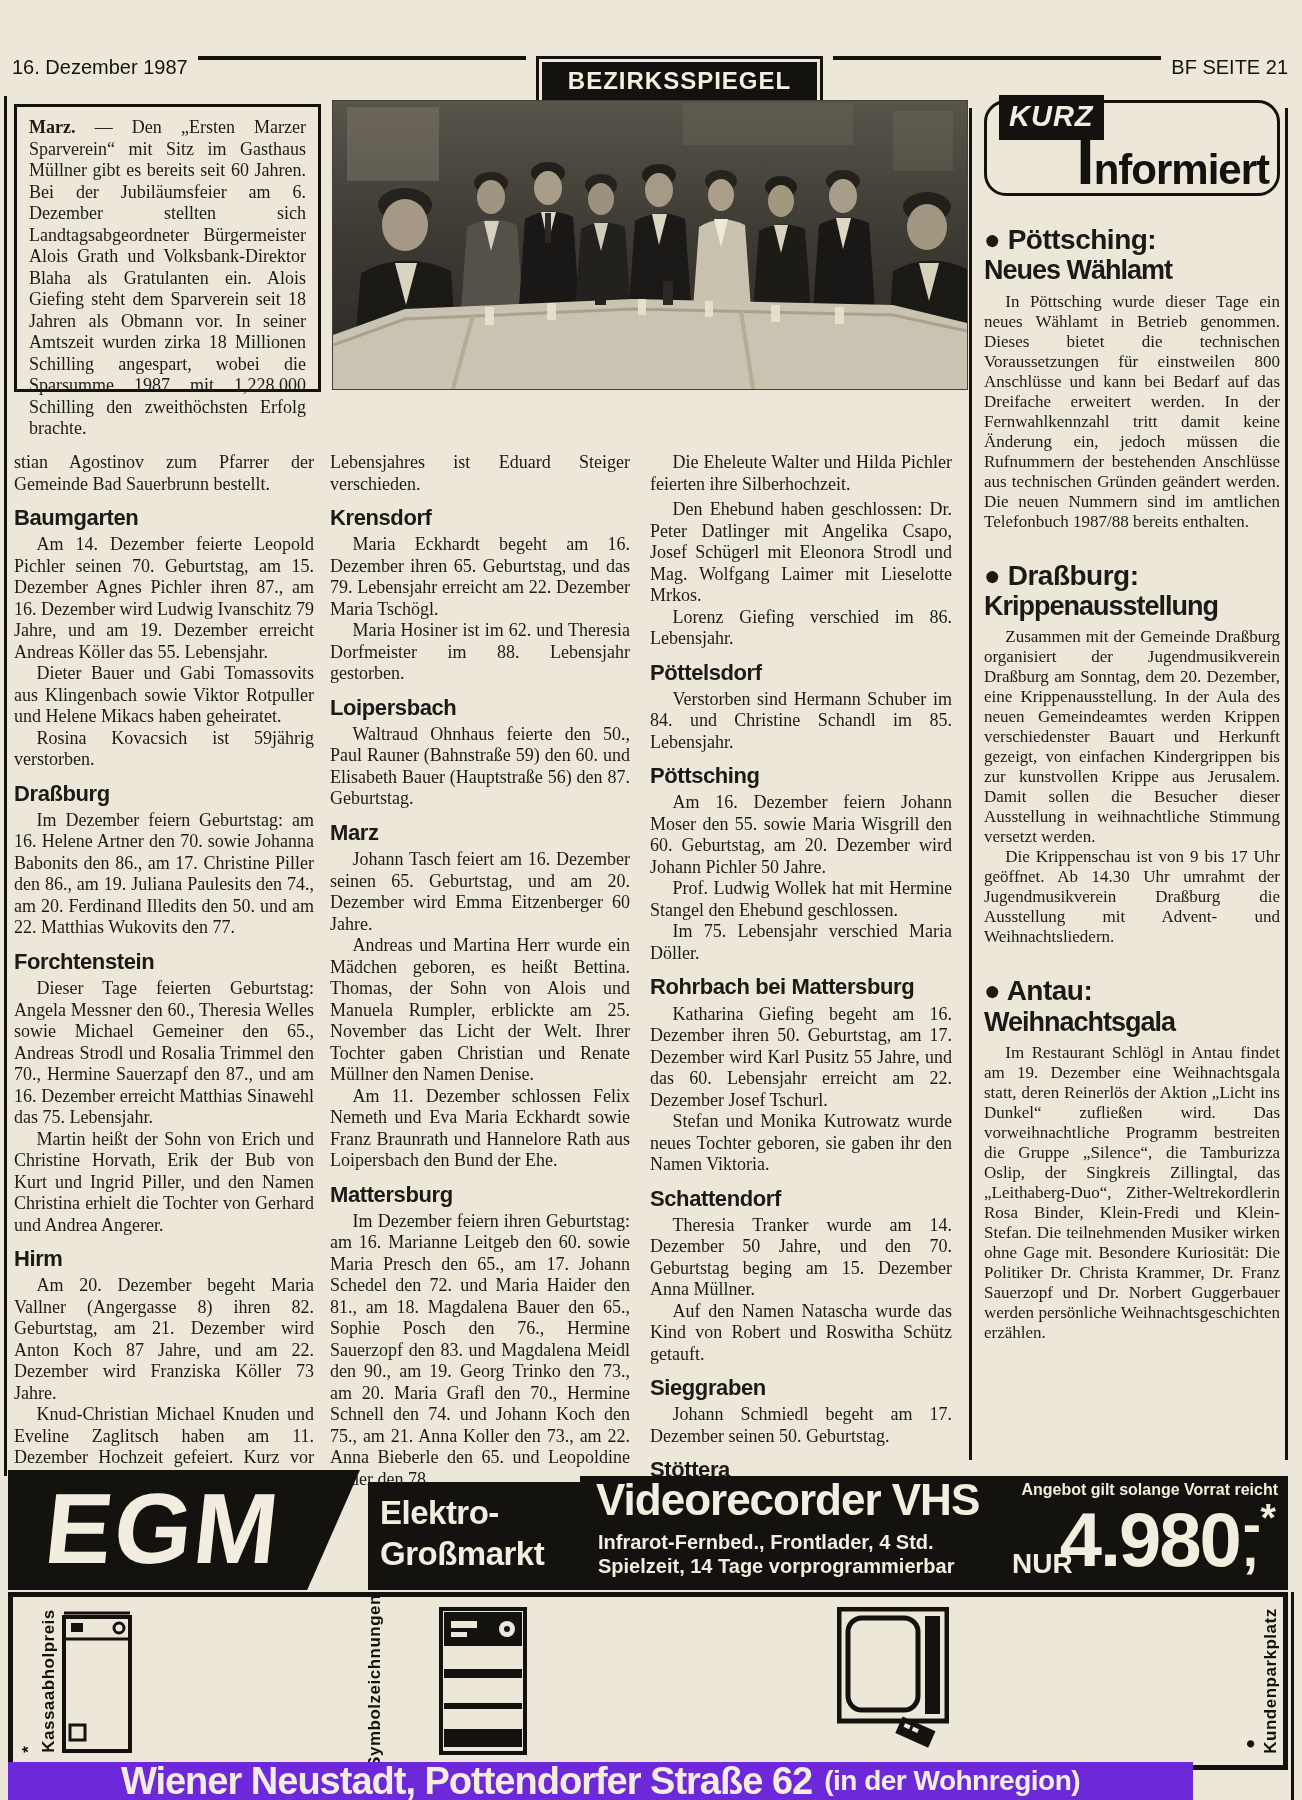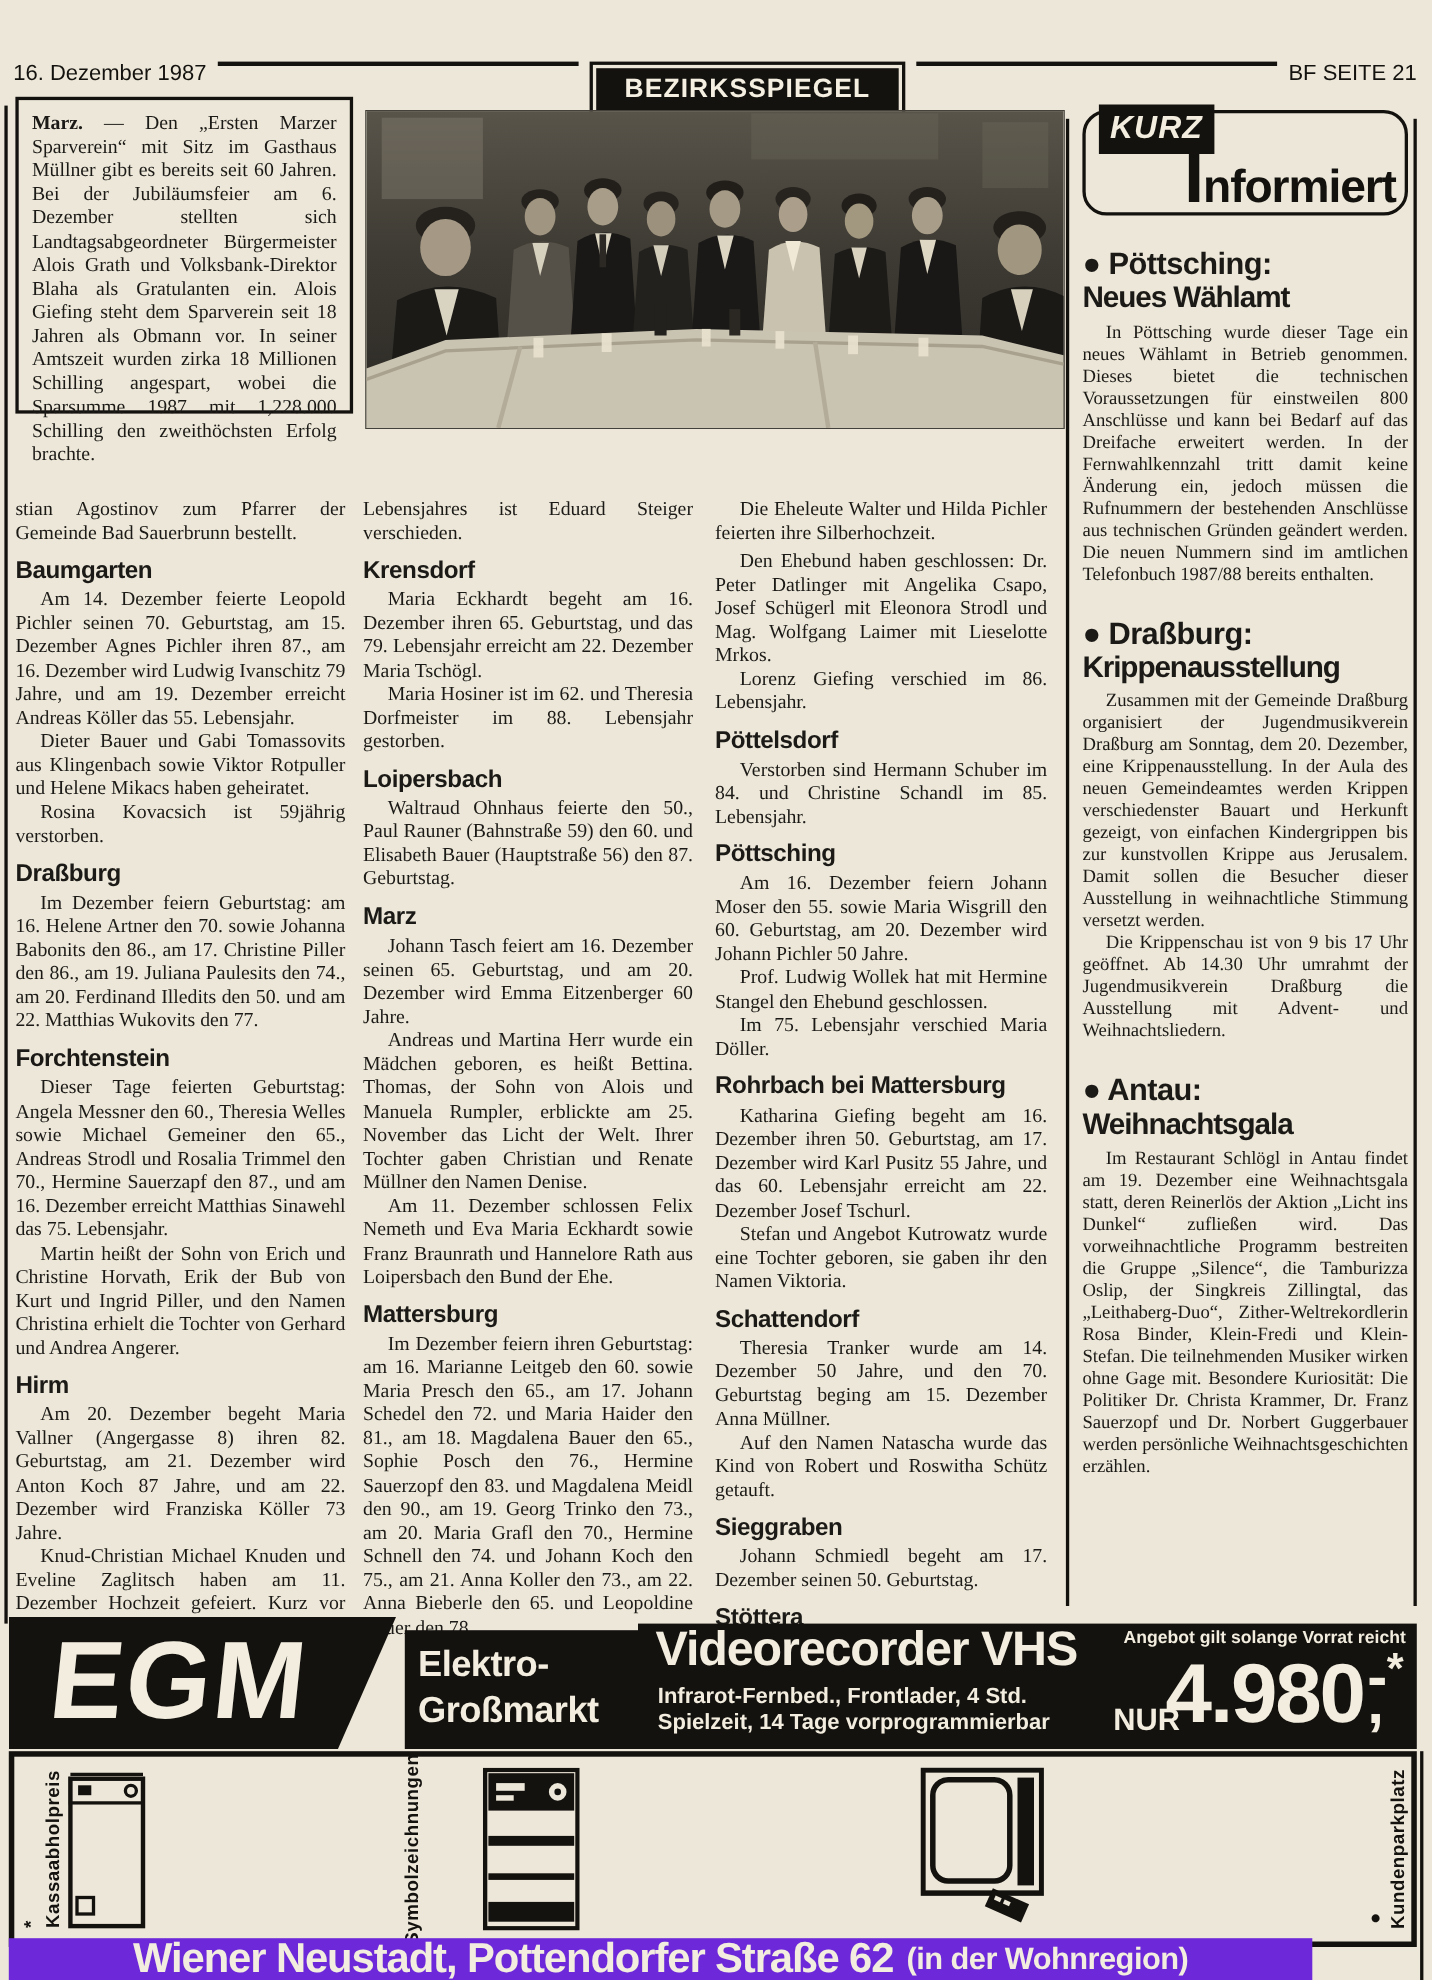--- a/index.html
+++ b/index.html
@@ -7,21 +7,21 @@
         color:#1c1a17;-webkit-font-smoothing:antialiased;}
   .rule{position:absolute;background:#14120f;}
   
   .header{position:absolute;left:12px;right:14px;top:56px;height:40px;display:flex;align-items:flex-start;
           font:20px "Liberation Sans",sans-serif;color:#14120f;}
   .hline{flex:1;height:4px;background:#14120f;margin:0 10px;}
   .masthead{border:3px solid #14120f;padding:3px;background:#ece7d8;}
   .masthead-inner{background:#14120f;color:#f4efe0;font:800 24px/1 "Liberation Sans",sans-serif;
                   padding:7px 26px;letter-spacing:1px;}
   
-  .lead{position:absolute;left:14px;top:88px;width:307px;height:288px;border:3px solid #14120f;
+  .lead{position:absolute;left:14px;top:104px;width:307px;height:288px;border:3px solid #14120f;
         padding:10px 12px;box-sizing:border-box;font:18px/21.5px "Liberation Serif",serif;
         text-align:justify;}
   .lead .dl{font-weight:700;}
   
   .photo{position:absolute;left:332px;top:100px;width:634px;height:288px;border:1px solid #44413a;}
   
   .kurz{position:absolute;left:984px;top:100px;width:296px;font:17px/20px "Liberation Serif",serif;}
   .kurz-box{border:3px solid #14120f;border-radius:22px;height:90px;position:relative;margin-bottom:10px;}
   .kurz-label{position:absolute;top:-8px;left:12px;background:#14120f;color:#f2edde;
               font:italic 800 29px/1 "Liberation Sans",sans-serif;padding:7px 10px 9px;letter-spacing:1px;}
@@ -231,21 +231,21 @@
       <p class="para para">Den Ehebund haben geschlossen: Dr. Peter Datlinger mit Angelika Csapo, Josef Schügerl mit Eleonora Strodl und Mag. Wolfgang Laimer mit Lieselotte Mrkos.</p>
       <p class="para para">Lorenz Giefing verschied im 86. Lebensjahr.</p>
       <h3 class="town">Pöttelsdorf</h3>
       <p class="para para">Verstorben sind Hermann Schuber im 84. und Christine Schandl im 85. Lebensjahr.</p>
       <h3 class="town">Pöttsching</h3>
       <p class="para para">Am 16. Dezember feiern Johann Moser den 55. sowie Maria Wisgrill den 60. Geburtstag, am 20. Dezember wird Johann Pichler 50 Jahre.</p>
       <p class="para para">Prof. Ludwig Wollek hat mit Hermine Stangel den Ehebund geschlossen.</p>
       <p class="para para">Im 75. Lebensjahr verschied Maria Döller.</p>
       <h3 class="town">Rohrbach bei Mattersburg</h3>
       <p class="para para">Katharina Giefing begeht am 16. Dezember ihren 50. Geburtstag, am 17. Dezember wird Karl Pusitz 55 Jahre, und das 60. Lebensjahr erreicht am 22. Dezember Josef Tschurl.</p>
-      <p class="para para">Stefan und Angebot Kutrowatz wurde eine Tochter geboren, sie gaben ihr den Namen Viktoria.</p>
+      <p class="para para">Stefan und Monika Kutrowatz wurde neues Tochter geboren, sie gaben ihr den Namen Viktoria.</p>
       <h3 class="town">Schattendorf</h3>
       <p class="para para">Theresia Tranker wurde am 14. Dezember 50 Jahre, und den 70. Geburtstag beging am 15. Dezember Anna Müllner.</p>
       <p class="para para">Auf den Namen Natascha wurde das Kind von Robert und Roswitha Schütz getauft.</p>
       <h3 class="town">Sieggraben</h3>
       <p class="para para">Johann Schmiedl begeht am 17. Dezember seinen 50. Geburtstag.</p>
       <h3 class="town">Stöttera</h3>
       <p class="para para">Alois Kleeweis erreicht am 16.</p>
       <p class="para note">Fortsetzung auf Seite 22</p>
     </div>
 

